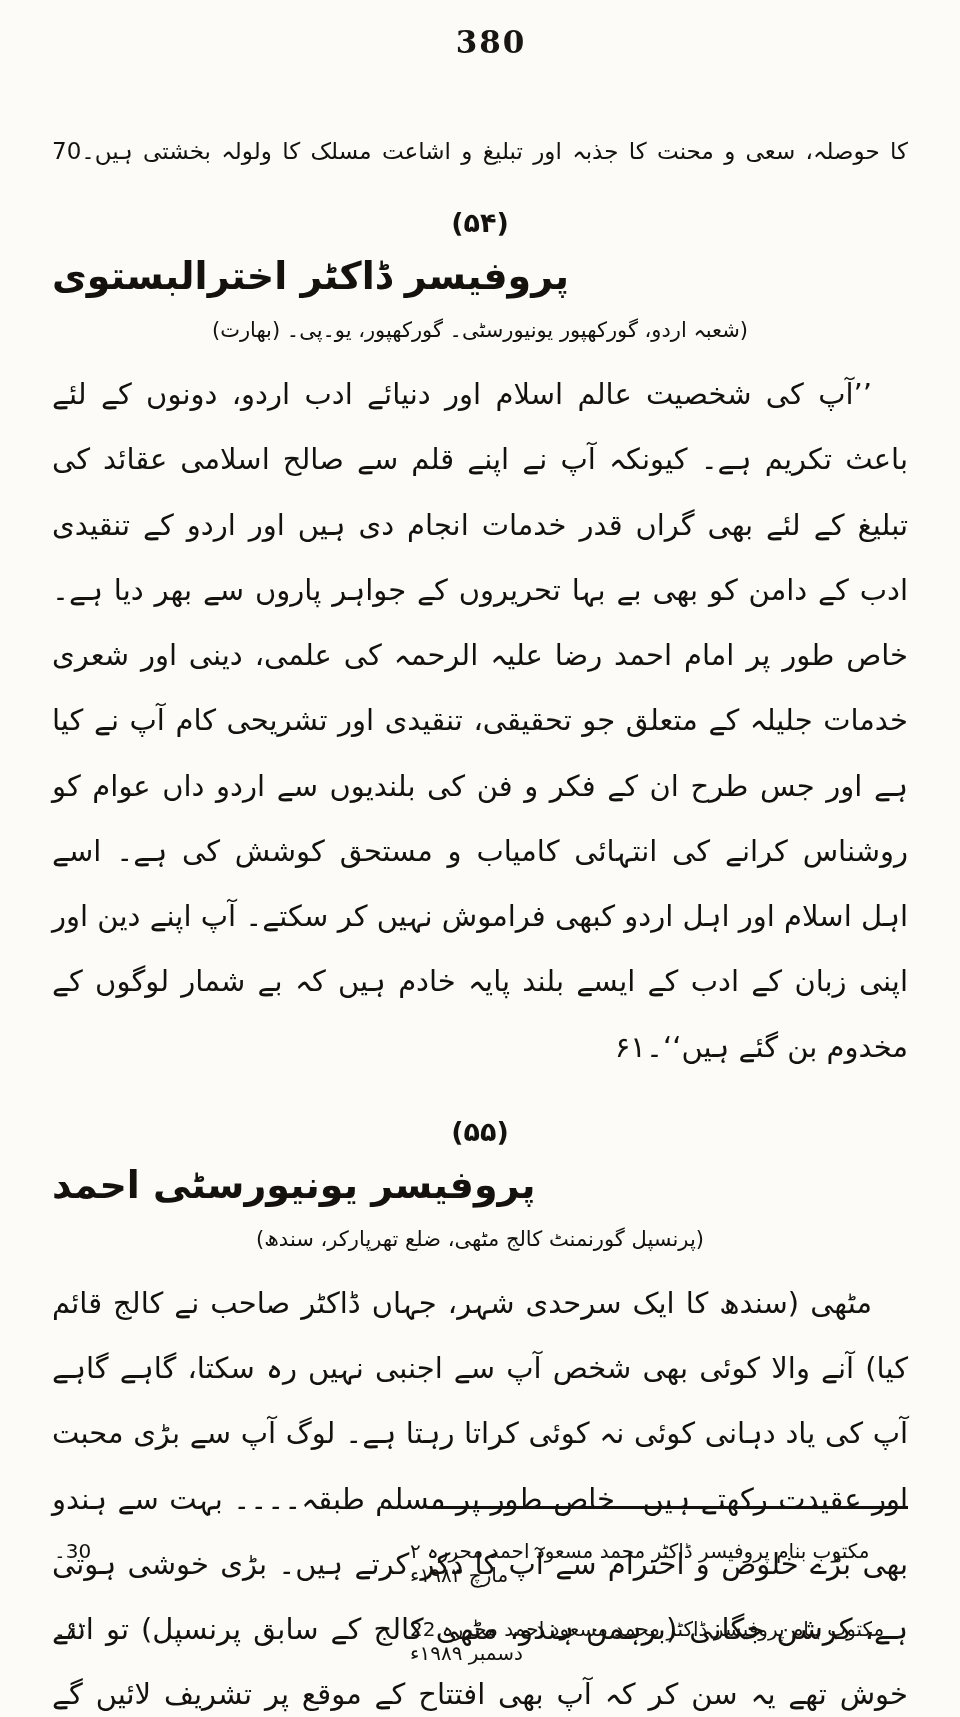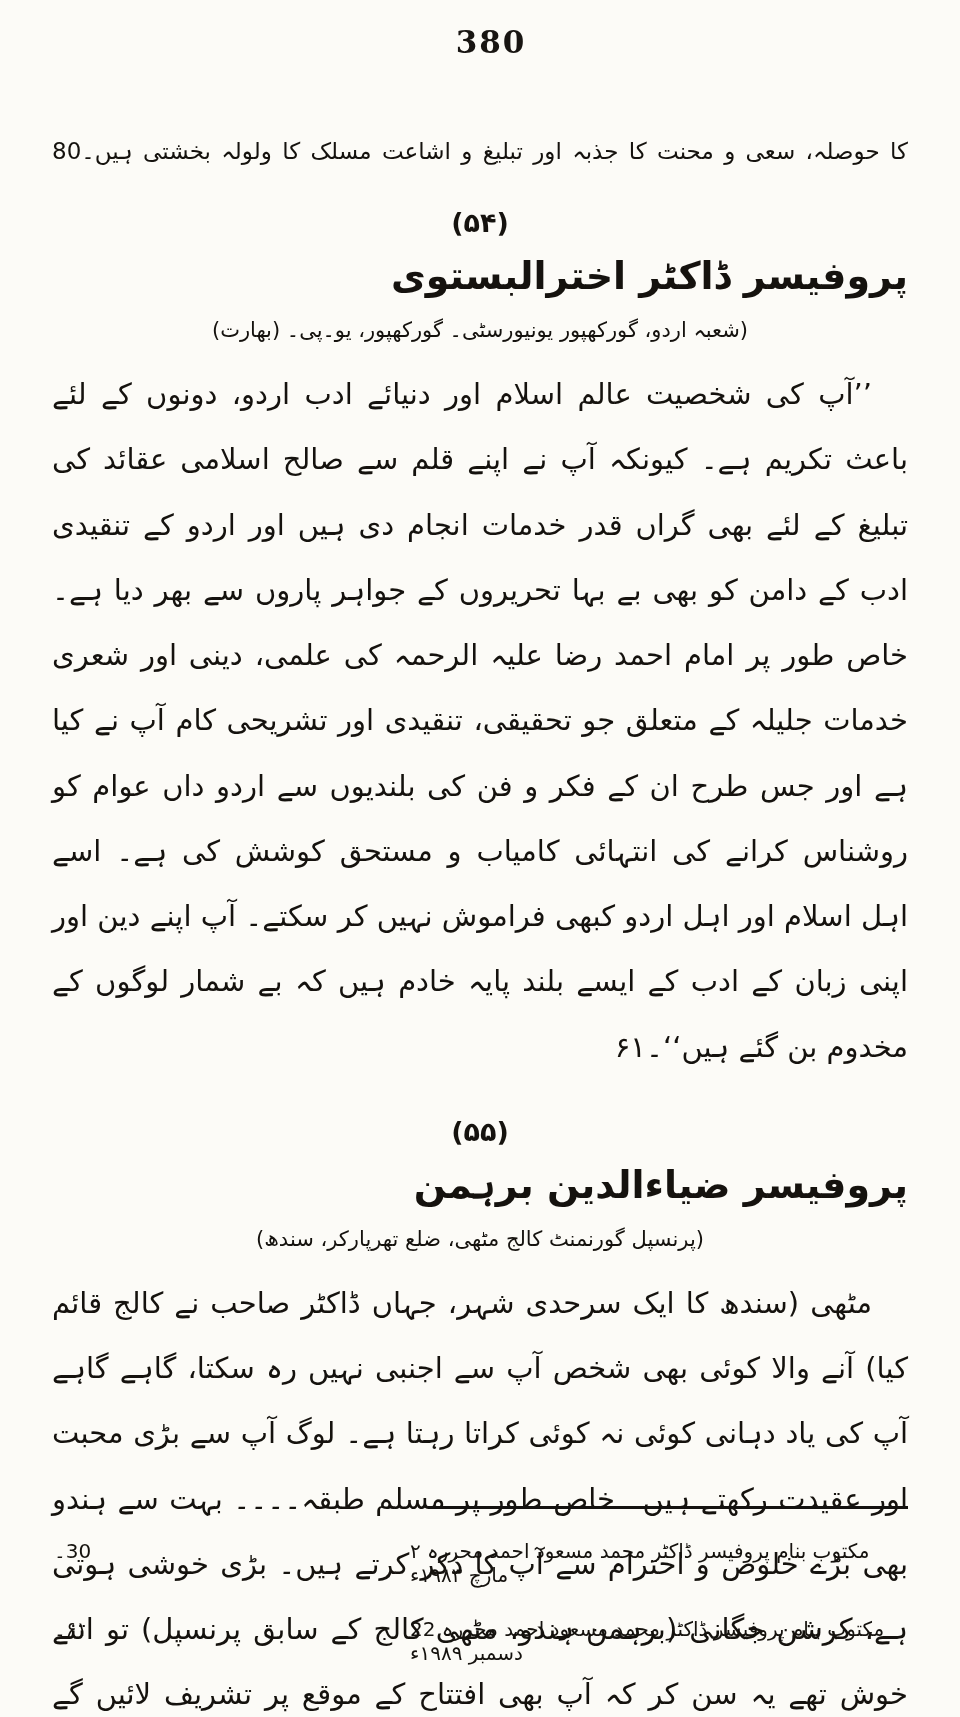--- a/index.html
+++ b/index.html
@@ -37,21 +37,21 @@
     text-align-last: justify;
   }
   .section { margin-top: 34px; }
   .section-number {
     text-align: center;
     font-size: 27px;
     font-weight: bold;
     margin-top: 36px;
   }
   .section-title {
-    text-align: right;
+    text-align: left;
     font-size: 38px;
     font-weight: bold;
     margin-top: 16px;
     letter-spacing: 1px;
   }
   .section-affiliation {
     text-align: center;
     font-size: 21px;
     margin-top: 20px;
   }
@@ -95,32 +95,32 @@
 </style>
 </head>
 <body>
 
 <div class="page">
 
   <div class="page-number">380</div>
 
   <div class="content">
 
-    <p class="intro-line">کا حوصلہ، سعی و محنت کا جذبہ اور تبلیغ و اشاعت مسلک کا ولولہ بخشتی ہیں۔80</p>
+    <p class="intro-line">کا حوصلہ، سعی و محنت کا جذبہ اور تبلیغ و اشاعت مسلک کا ولولہ بخشتی ہیں۔70</p>
 
     <div class="section">
       <div class="section-number">(۵۴)</div>
       <div class="section-title">پروفیسر ڈاکٹر اخترالبستوی</div>
       <div class="section-affiliation">(شعبہ اردو، گورکھپور یونیورسٹی۔ گورکھپور، یو۔پی۔ (بھارت)</div>
       <p class="section-body">’’آپ کی شخصیت عالم اسلام اور دنیائے ادب اردو، دونوں کے لئے باعث تکریم ہے۔ کیونکہ آپ نے اپنے قلم سے صالح اسلامی عقائد کی تبلیغ کے لئے بھی گراں قدر خدمات انجام دی ہیں اور اردو کے تنقیدی ادب کے دامن کو بھی بے بہا تحریروں کے جواہر پاروں سے بھر دیا ہے۔ خاص طور پر امام احمد رضا علیہ الرحمہ کی علمی، دینی اور شعری خدمات جلیلہ کے متعلق جو تحقیقی، تنقیدی اور تشریحی کام آپ نے کیا ہے اور جس طرح ان کے فکر و فن کی بلندیوں سے اردو داں عوام کو روشناس کرانے کی انتہائی کامیاب و مستحق کوشش کی ہے۔ اسے اہل اسلام اور اہل اردو کبھی فراموش نہیں کر سکتے۔ آپ اپنے دین اور اپنی زبان کے ادب کے ایسے بلند پایہ خادم ہیں کہ بے شمار لوگوں کے مخدوم بن گئے ہیں‘‘۔۶۱</p>
     </div>
 
     <div class="section">
       <div class="section-number">(۵۵)</div>
-      <div class="section-title">پروفیسر ضیاءالدین برہمن</div>
+      <div class="section-title">پروفیسر یونیورسٹی احمد</div>
       <div class="section-affiliation">(پرنسپل گورنمنٹ کالج مٹھی، ضلع تھرپارکر، سندھ)</div>
       <p class="section-body">مٹھی (سندھ کا ایک سرحدی شہر، جہاں ڈاکٹر صاحب نے کالج قائم کیا) آنے والا کوئی بھی شخص آپ سے اجنبی نہیں رہ سکتا، گاہے گاہے آپ کی یاد دہانی کوئی نہ کوئی کراتا رہتا ہے۔ لوگ آپ سے بڑی محبت اور عقیدت رکھتے ہیں۔ خاص طور پر مسلم طبقہ۔۔۔۔ بہت سے ہندو بھی بڑے خلوص و احترام سے آپ کا ذکر کرتے ہیں۔ بڑی خوشی ہوتی ہے، کرشن جگانی (برہمن ہندو، مٹھی کالج کے سابق پرنسپل) تو اتنے خوش تھے یہ سن کر کہ آپ بھی افتتاح کے موقع پر تشریف لائیں گے بس مت پوچھئے کاش آپ بھی آئے ہوتے۔ آپ نے اپنی شرافت</p>
     </div>
 
   </div>
 
   <div class="footnotes">
     <hr class="footnote-rule">
 
     <div class="footnote-row">

